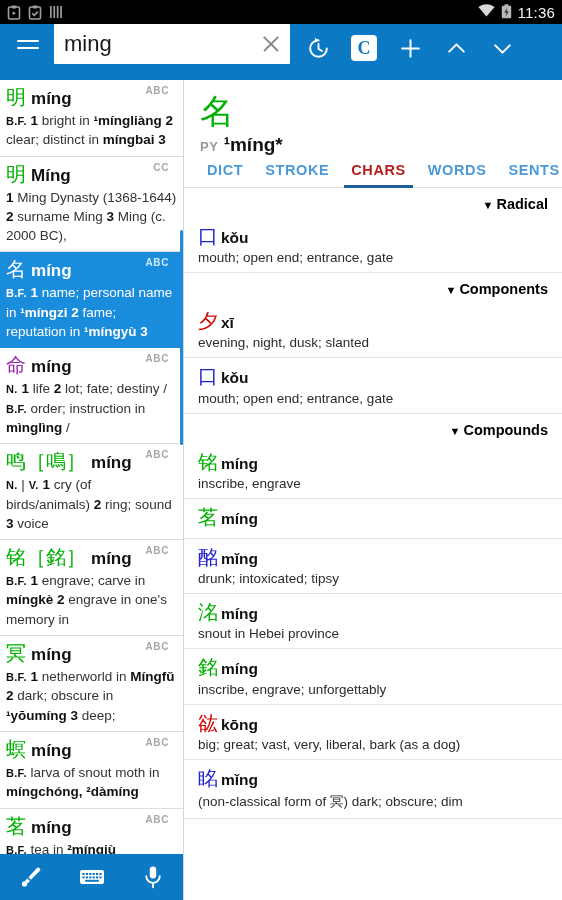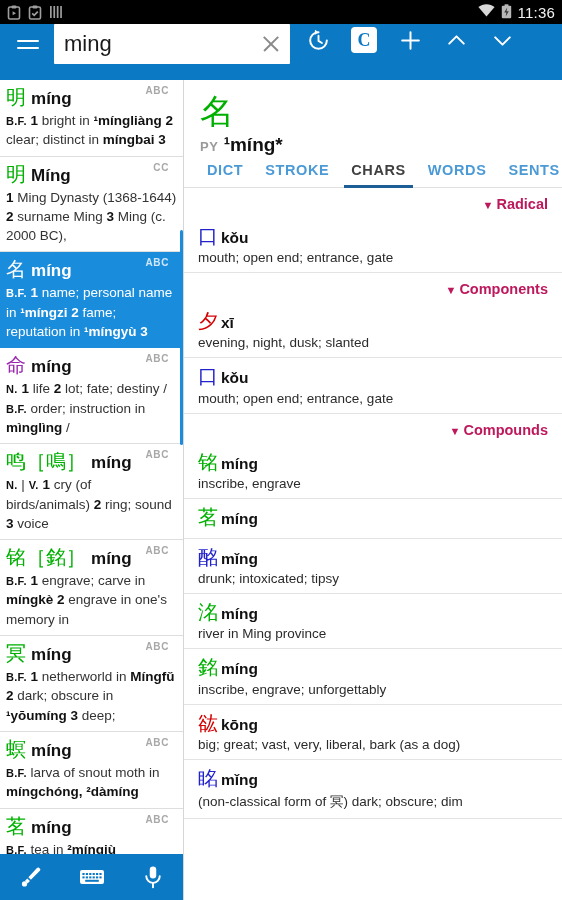--- a/index.html
+++ b/index.html
@@ -18,21 +18,21 @@
     font-size: 13px;
   }
   .sb-left { display: flex; align-items: center; gap: 7px; }
   .sb-right { margin-left: auto; display: flex; gap: 6px; }
   .sb-time { font-size: 15px; color: #f2f2f2; letter-spacing: .2px; }
   .ic { display: inline-block; }
 
   
   .appbar {
     height: 56px; background: #0b79c4;
-    display: flex; align-items: flex-end; padding: 0 10px 16px 8px;
+    display: flex; align-items: flex-start; padding: 0 10px 16px 8px;
   }
   .hamburger { width: 40px; height: 40px; display: flex; flex-direction: column;
     justify-content: center; align-items: center; gap: 5px; cursor: pointer; }
   .hamburger i { display: block; width: 22px; height: 2px; background: #fff; border-radius: 1px; }
 
   .searchwrap {
     flex: 0 0 auto; width: 236px; height: 40px; background: #fff;
     margin-left: 6px; display: flex; align-items: center;
     padding: 0 6px 0 10px; border-radius: 1px;
   }
@@ -102,29 +102,29 @@
   .rhead .bigchar { font-size: 34px; color: #00b000; font-family: "DejaVu Sans", sans-serif; line-height: 1.05; }
   .rhead .pyline { margin-top: 4px; font-size: 19px; color: #111; font-weight: bold; }
   .rhead .pyline .lbl { color: #9a9a9a; font-size: 13px; font-weight: bold; letter-spacing: .5px; }
 
   .tabs { display: flex; align-items: flex-end; padding: 0 12px; margin-top: 0;
     border-bottom: 1px solid #e0e0e0; }
   .tab {
     padding: 6px 11px 9px 11px; font-size: 14.5px; font-weight: bold;
     color: #4b9ad6; letter-spacing: .6px; position: relative; cursor: pointer;
   }
-  .tab.active { color: #404040; }
+  .tab.active { color: #b91c1c; }
   .tab.active::after {
     content: ""; position: absolute; left: 4px; right: 4px; bottom: -1px; height: 3px;
     background: #1b5f96;
   }
 
   .sectionhdr {
     text-align: right; padding: 8px 14px 6px 14px; font-size: 14.5px;
-    font-weight: bold; color: #be185d; cursor: pointer;
+    font-weight: bold; color: #000000; cursor: pointer;
   }
   .sectionhdr .car { font-size: 11px; margin-right: 3px; }
 
   .row { padding: 5px 14px 7px 14px; border-bottom: 1px solid #e3e3e3; cursor: pointer; }
   .row .rtitle { font-size: 18px; line-height: 1.3; }
   .row .rtitle .rc { font-family: "DejaVu Sans", sans-serif; font-size: 20px; color: #00b000; }
   .row .rtitle .rc.blue { color: #2222cc; }
   .row .rtitle .rc.red { color: #d40000; }
   .row .rtitle .rp { font-weight: bold; color: #111; font-size: 15.5px; margin-left: 3px; }
   .row .rdef { font-size: 13.5px; color: #2b2b2b; margin-top: 1px; }
@@ -353,21 +353,21 @@
           </div>
           <div class="row">
             <div class="rtitle"><span class="rc ">茗</span><span class="rp">míng</span></div>
           </div>
           <div class="row">
             <div class="rtitle"><span class="rc blue">酩</span><span class="rp">mǐng</span></div>
             <div class="rdef">drunk; intoxicated; tipsy</div>
           </div>
           <div class="row">
             <div class="rtitle"><span class="rc ">洺</span><span class="rp">míng</span></div>
-            <div class="rdef">river in Ming province</div>
+            <div class="rdef">snout in Hebei province</div>
           </div>
           <div class="row">
             <div class="rtitle"><span class="rc ">銘</span><span class="rp">míng</span></div>
             <div class="rdef">inscribe, engrave; unforgettably</div>
           </div>
           <div class="row">
             <div class="rtitle"><span class="rc red">谹</span><span class="rp">kōng</span></div>
             <div class="rdef">big; great; vast, very, liberal, bark (as a dog)</div>
           </div>
           <div class="row">

